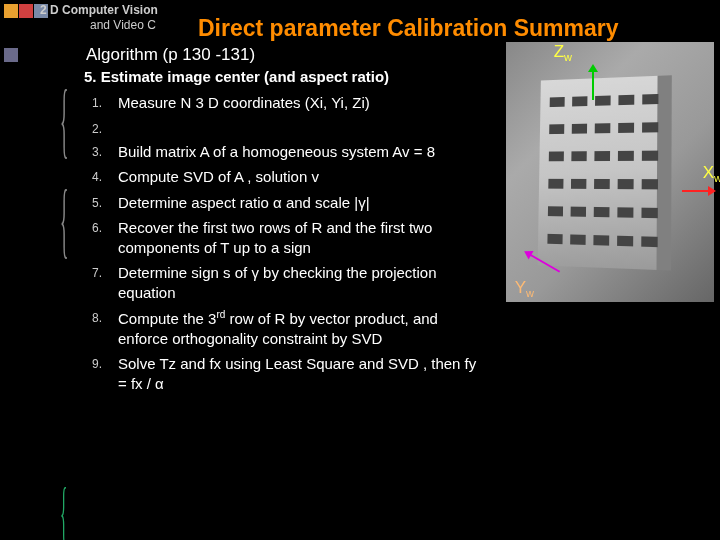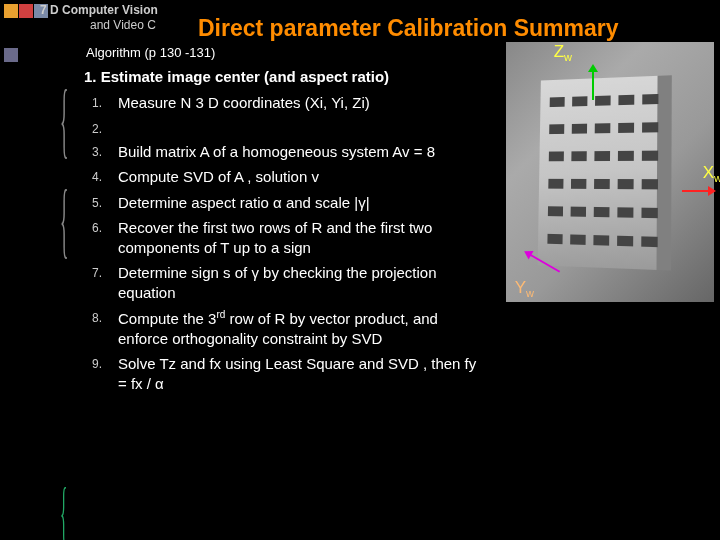--- a/index.html
+++ b/index.html
@@ -53,21 +53,21 @@
     left: 4px;
     top: 48px;
     width: 14px;
     height: 14px;
     background: #6a6a8a;
   }
   .algo-line {
     position: absolute;
     left: 86px;
     top: 45px;
-    font-size: 13px;
+    font-size: 17px;
     color: #fff;
   }
   .content {
     position: absolute;
     left: 76px;
     top: 68px;
     width: 410px;
   }
   .step0 {
     font-size: 15px;
@@ -212,34 +212,34 @@
 </style>
 </head>
 <body>
 
 <div class="header">
   <div class="color-squares">
     <div class="sq" style="background:#e8a030"></div>
     <div class="sq" style="background:#d04040"></div>
     <div class="sq" style="background:#7a8aa8"></div>
   </div>
-  <div class="course-title">7 D Computer Vision</div>
+  <div class="course-title">2 D Computer Vision</div>
   <div class="subtitle">and Video C</div>
   <div class="main-title">Direct parameter Calibration Summary</div>
 </div>
 
 <div class="side-square"></div>
 <div class="algo-line">Algorithm (p 130 -131)</div>
 
 <div class="brace brace1">{</div>
 <div class="brace brace2">{</div>
 <div class="brace-green brace3">{</div>
 
 <div class="content">
-  <div class="step0">1.   Estimate image center (and aspect ratio)</div>
+  <div class="step0">5.   Estimate image center (and aspect ratio)</div>
   <div id="steps-container">
       <div class="step">
         <div class="step-num">1.</div>
         <div class="step-text">Measure N 3 D coordinates (Xi, Yi, Zi)</div>
       </div>
       <div class="step">
         <div class="step-num">2.</div>
       </div>
       <div class="step">
         <div class="step-num">3.</div>

